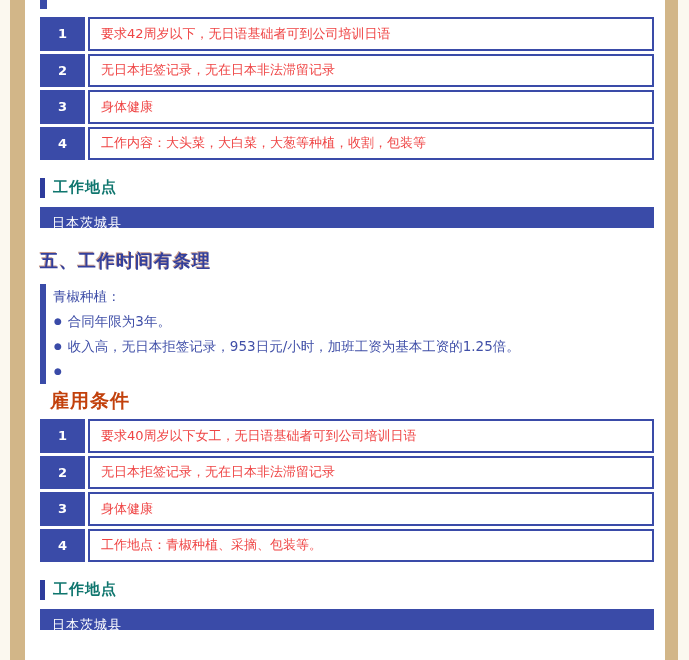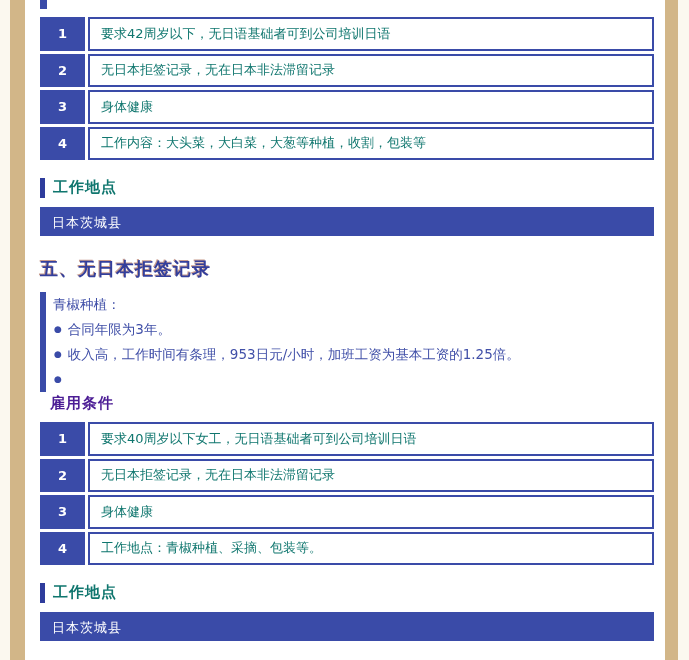--- a/index.html
+++ b/index.html
@@ -24,33 +24,33 @@
   .req-table { display:flex; flex-direction:column; gap:3px; margin-top:8px; }
   .req-row { display:flex; height:33.5px; }
   .req-num {
     width:45px; background:#3a4ba8; color:#ffffff;
     font-weight:bold; font-size:13px;
     display:flex; align-items:center; justify-content:center;
     flex:0 0 45px;
   }
   .req-cell {
     flex:1; margin-left:3px; border:2px solid #3a4ba8;
-    background:#ffffff; color:#0f766e; font-size:13px;
+    background:#ffffff; color:#ef4444; font-size:13px;
     display:flex; align-items:center; padding-left:11px;
     white-space:nowrap; overflow:hidden;
   }
 
   .loc-heading { display:flex; align-items:center; margin-top:17px; height:21px; }
   .loc-heading .vbar { width:5px; height:20px; background:#2e3c9c; flex:0 0 5px; }
   .loc-heading .txt {
     margin-left:8px; font-weight:bold; font-size:15px; color:#0f766e;
     letter-spacing:1px;
   }
   .loc-banner {
-    margin-top:9px; height:29px; background:#3a4ba8;
+    margin-top:9px; height:21px; background:#3a4ba8;
     color:#ffffff; font-size:13px; line-height:31px;
     padding-left:12px; letter-spacing:1px;
   }
 
   .section-title {
     margin-top:21px; font-size:18px; font-weight:bold; color:#333f9c;
     letter-spacing:1px;
     text-shadow:-1px -1px 0 rgba(155,75,50,0.55);
   }
 
@@ -58,22 +58,22 @@
     margin-top:11px; border-left:6px solid #3a4ba8; padding-left:7px;
   }
   .p-line {
     height:25px; line-height:25px; font-size:13.5px; color:#4150a8;
     display:flex; align-items:center; white-space:nowrap;
   }
   .p-line .dot {
     color:#3a4ba8; font-size:9px; margin:0 6px 0 1px; flex:0 0 auto;
   }
   .emp-heading {
-    padding-left:10px; height:22px; line-height:22px;
-    font-weight:bold; font-size:15px; color:#4c1d95; letter-spacing:1px;
+    margin-top:5px; padding-left:10px; height:22px; line-height:22px;
+    font-weight:bold; font-size:19px; color:#c2410c; letter-spacing:1px;
   }
 </style>
 </head>
 <body>
 
 <div class="gutter left"></div>
 <div class="gutter right"></div>
 <div class="edge-strip left"></div>
 <div class="edge-strip right"></div>
 
@@ -99,31 +99,31 @@
       <div class="req-cell">工作内容：大头菜，大白菜，大葱等种植，收割，包装等</div>
     </div>
   </div>
 
   <div class="loc-heading">
     <div class="vbar"></div>
     <div class="txt">工作地点</div>
   </div>
   <div class="loc-banner">日本茨城县</div>
 
-  <div class="section-title">五、无日本拒签记录</div>
+  <div class="section-title">五、工作时间有条理</div>
 
   <div class="project-block">
     <div class="p-line">青椒种植：</div>
     <div class="p-line">
       <span class="dot">●</span>
       <span>合同年限为3年。</span>
     </div>
     <div class="p-line">
       <span class="dot">●</span>
-      <span>收入高，工作时间有条理，953日元/小时，加班工资为基本工资的1.25倍。</span>
+      <span>收入高，无日本拒签记录，953日元/小时，加班工资为基本工资的1.25倍。</span>
     </div>
     <div class="p-line">
       <span class="dot">●</span>
     </div>
   </div>
 
   <div class="emp-heading">雇用条件</div>
 
   <div class="req-table">
     <div class="req-row">

